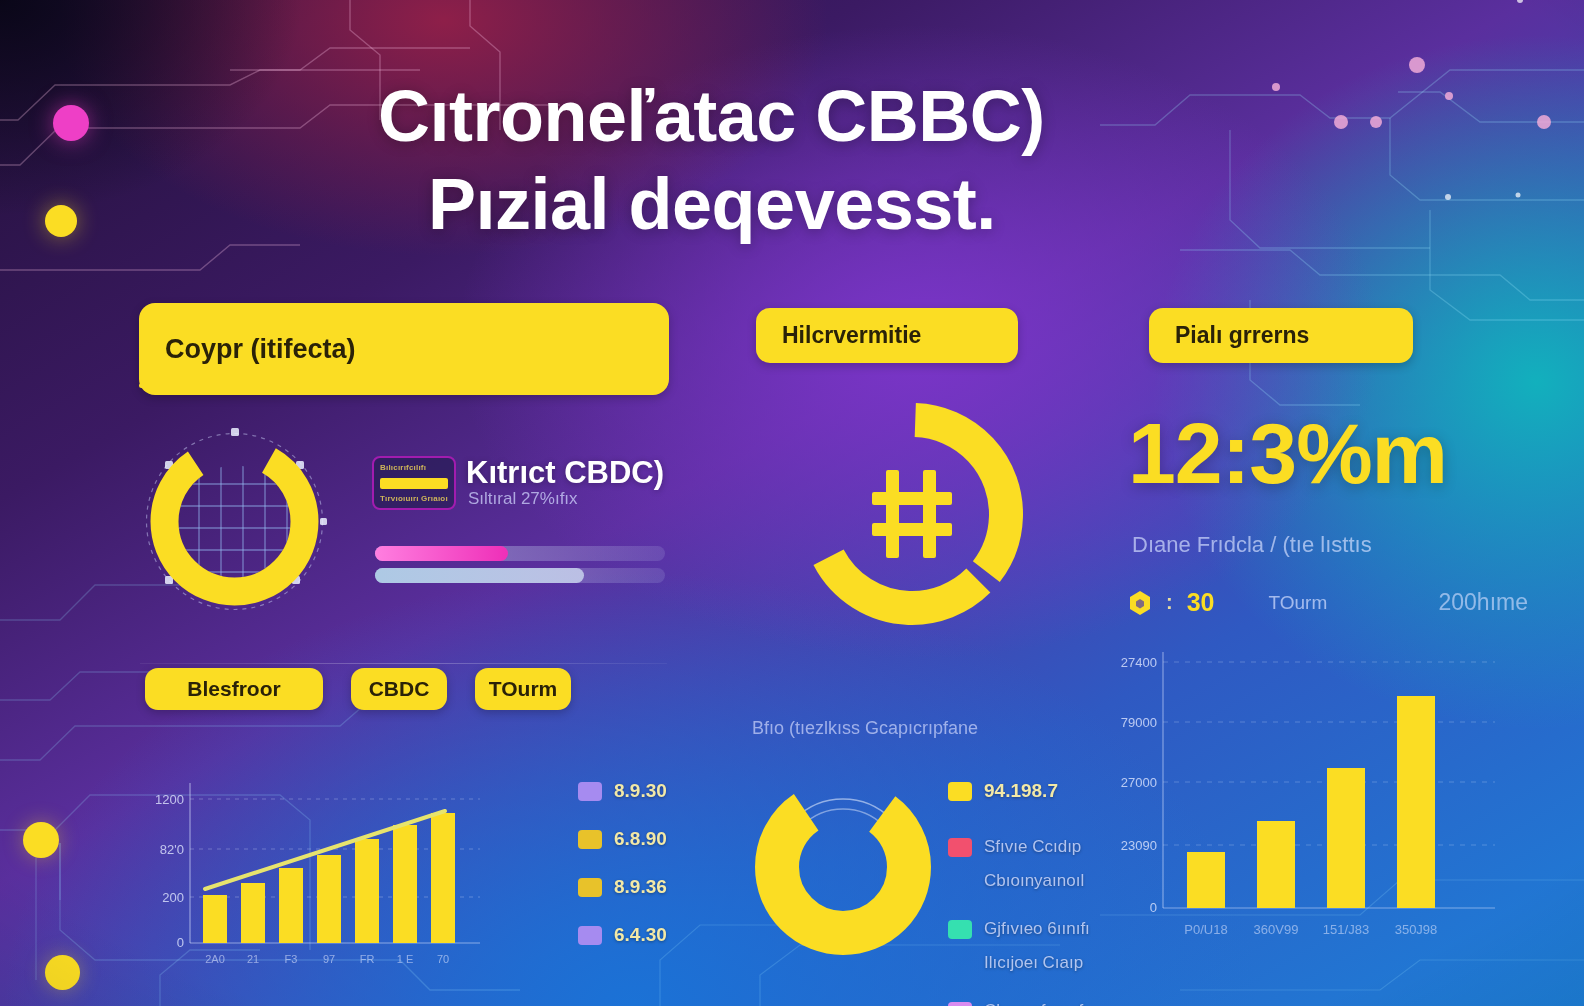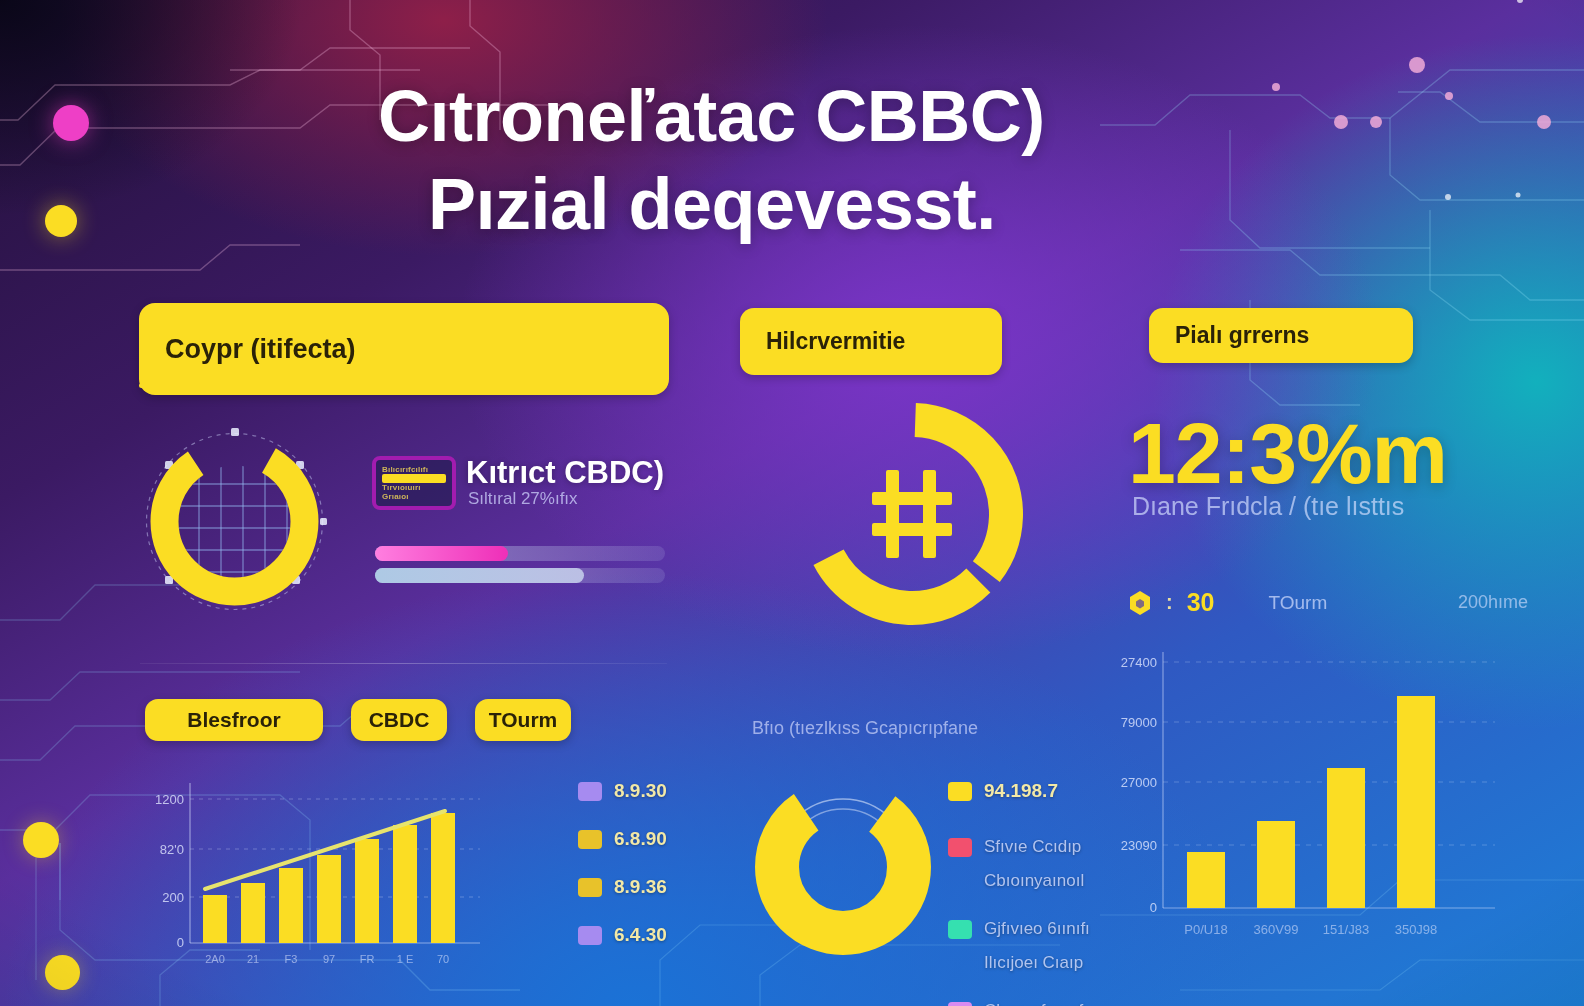--- a/index.html
+++ b/index.html
@@ -71,29 +71,29 @@
     font-size: 21px; border-radius: 13px; padding: 0 20px;
     height: 42px; justify-content: center;
   }
 
   #pill-main { position: absolute; left: 139px; top: 303px; width: 530px; height: 92px; }
   #pill-main-underline {
     position: absolute; left: 139px; top: 383px; width: 528px; height: 5px;
     border-radius: 3px;
     background: linear-gradient(90deg,#fbdd23 0%, #fbdd23 72%, rgba(251,221,35,0.45) 100%);
   }
-  #pill-mid { position: absolute; left: 740px; top: 308px; width: 262px; height: 67px; }
+  #pill-mid { position: absolute; left: 756px; top: 308px; width: 262px; height: 55px; }
   #pill-right { position: absolute; left: 1125px; top: 308px; width: 264px; height: 55px; margin-left: 24px; }
 
   
   #ring-left { position: absolute; left: 137px; top: 424px; width: 195px; height: 195px; }
 
   #card-badge {
     position: absolute; left: 372px; top: 456px; width: 84px; height: 54px;
-    border: 4px solid #a21caf; border-radius: 8px;
+    border: 2px solid #a21caf; border-radius: 8px;
     background: rgba(30,26,72,0.55);
     padding: 5px 6px;
     display: flex; flex-direction: column; justify-content: space-between;
   }
   .badge-txt { font-size: 8px; color: #cdb55a; font-weight: bold; letter-spacing: .2px; }
   .badge-bar { height: 11px; background: #fbdd23; border-radius: 2px; }
 
   #kpi-label {
     position: absolute; left: 466px; top: 455px;
     color: #ffffff; font-size: 31px; font-weight: bold; white-space: nowrap;
@@ -111,21 +111,21 @@
   }
   .pbar-fill { height: 100%; border-radius: 8px; }
   #pbar1 { left: 375px; top: 546px; width: 290px; }
   #pbar2 { left: 375px; top: 568px; width: 290px; }
 
   #left-divider {
     position: absolute; left: 140px; top: 663px; width: 527px; height: 1px;
     background: linear-gradient(90deg, rgba(255,255,255,0.06), rgba(255,255,255,0.26), rgba(255,255,255,0.05));
   }
 
-  #tags { position: absolute; left: 145px; top: 699px; display: flex; gap: 28px; text-align: right; }
+  #tags { position: absolute; left: 145px; top: 668px; display: flex; gap: 28px; text-align: right; }
   #tags .pill.tag:nth-child(1) { width: 178px; }
   #tags .pill.tag:nth-child(2) { width: 96px; }
   #tags .pill.tag:nth-child(3) { width: 96px; }
 
   
   .chart-svg { position: absolute; }
   #chart-left { left: 150px; top: 775px; width: 400px; height: 195px; }
   #chart-right { left: 1105px; top: 640px; width: 400px; height: 320px; }
 
   .legend { position: absolute; display: flex; flex-direction: column; }
@@ -150,32 +150,32 @@
   #legend-center .legend-row { min-height: 26px; }
   #legend-center .legend-sub { padding-left: 36px; }
 
   
   #big-metric {
     position: absolute; left: 1128px; top: 404px;
     color: #fbdd23; font-size: 86px; font-weight: bold; letter-spacing: -1px;
     text-shadow: 0 3px 14px rgba(0,0,0,0.25); white-space: nowrap;
   }
   #big-metric-sub {
-    position: absolute; left: 1132px; top: 492px;
-    color: rgba(214,224,255,0.68); font-size: 25px; white-space: nowrap; filter: blur(0.3px);
+    position: absolute; left: 1132px; top: 532px;
+    color: rgba(214,224,255,0.68); font-size: 22px; white-space: nowrap; filter: blur(0.3px);
   }
   #stat-row {
     position: absolute; left: 1128px; top: 588px; width: 400px;
     display: flex; align-items: center; gap: 14px;
   }
   .hexicon { width: 24px; height: 26px; flex: none; }
   .stat-colon { color: #e9dda0; font-size: 20px; font-weight: bold; }
   .stat-num { color: #fbdd23; font-size: 25px; font-weight: bold; }
   .stat-unit { color: rgba(214,224,255,0.70); font-size: 19px; margin-left: 40px; }
-  .stat-right { color: rgba(214,224,255,0.62); font-size: 18px; margin-left: auto; }
+  .stat-right { color: rgba(214,224,255,0.62); font-size: 23px; margin-left: auto; }
 
   .axis-text { fill: rgba(226,232,255,0.78); font-family: "Liberation Sans", sans-serif; }
 </style>
 </head>
 <body>
 
 <div id="stage">
 
   <div class="bg-base"></div>
   <div class="bg-dark-tl"></div>

